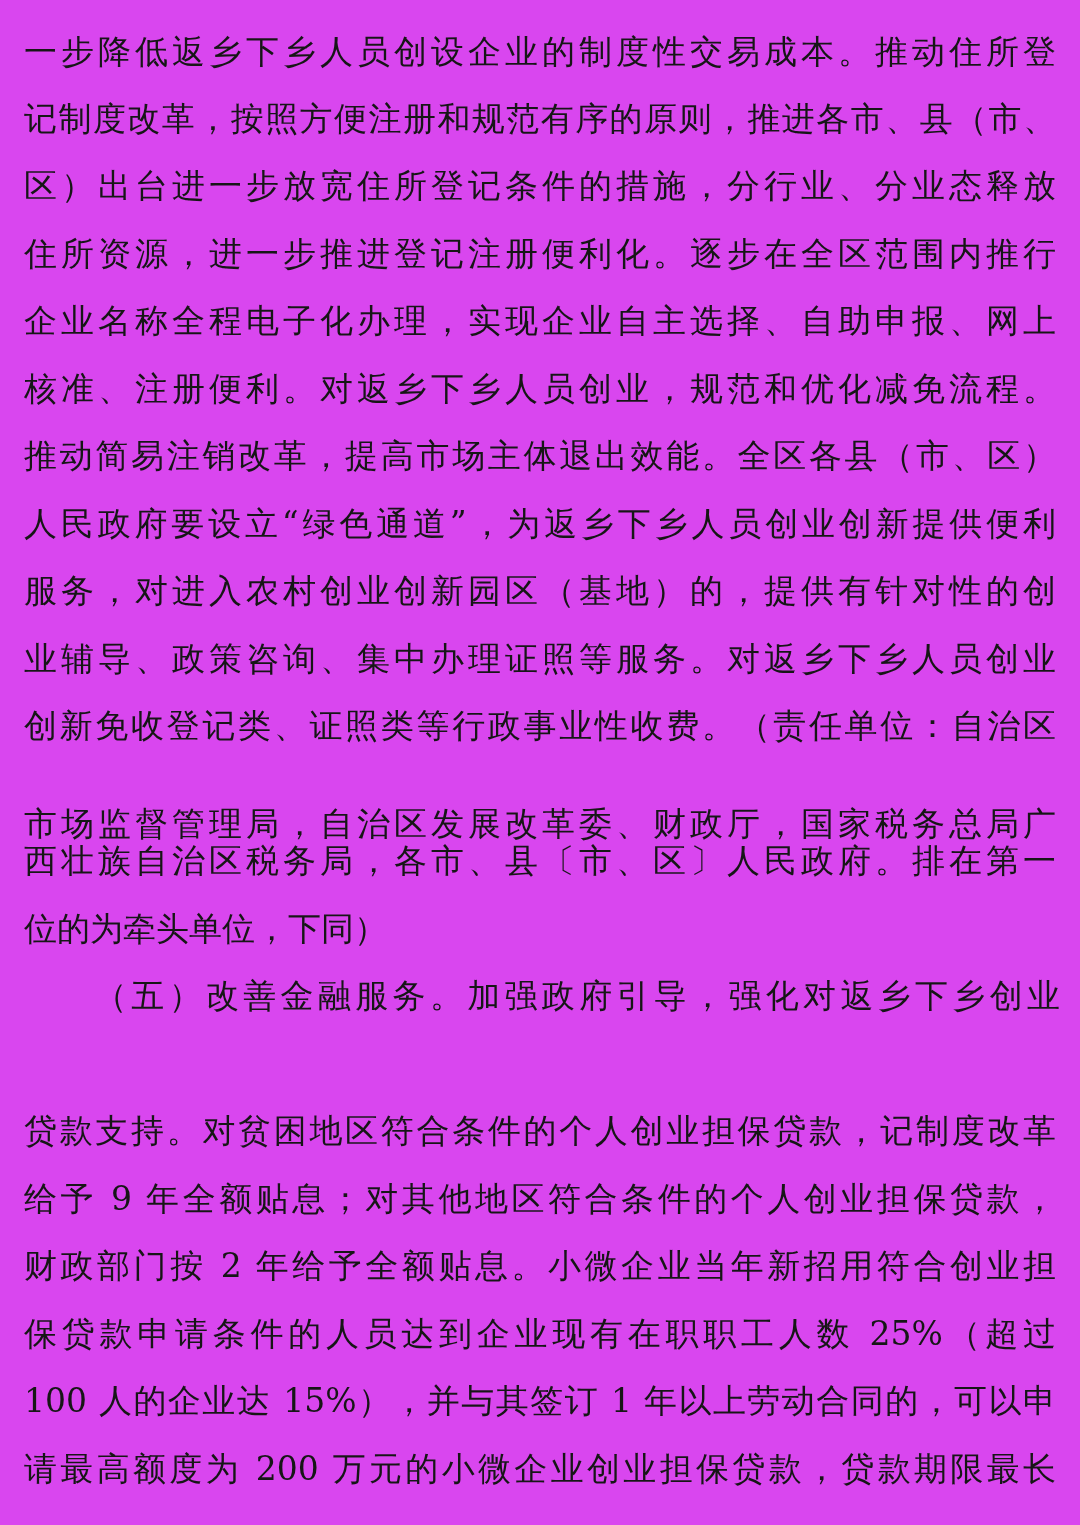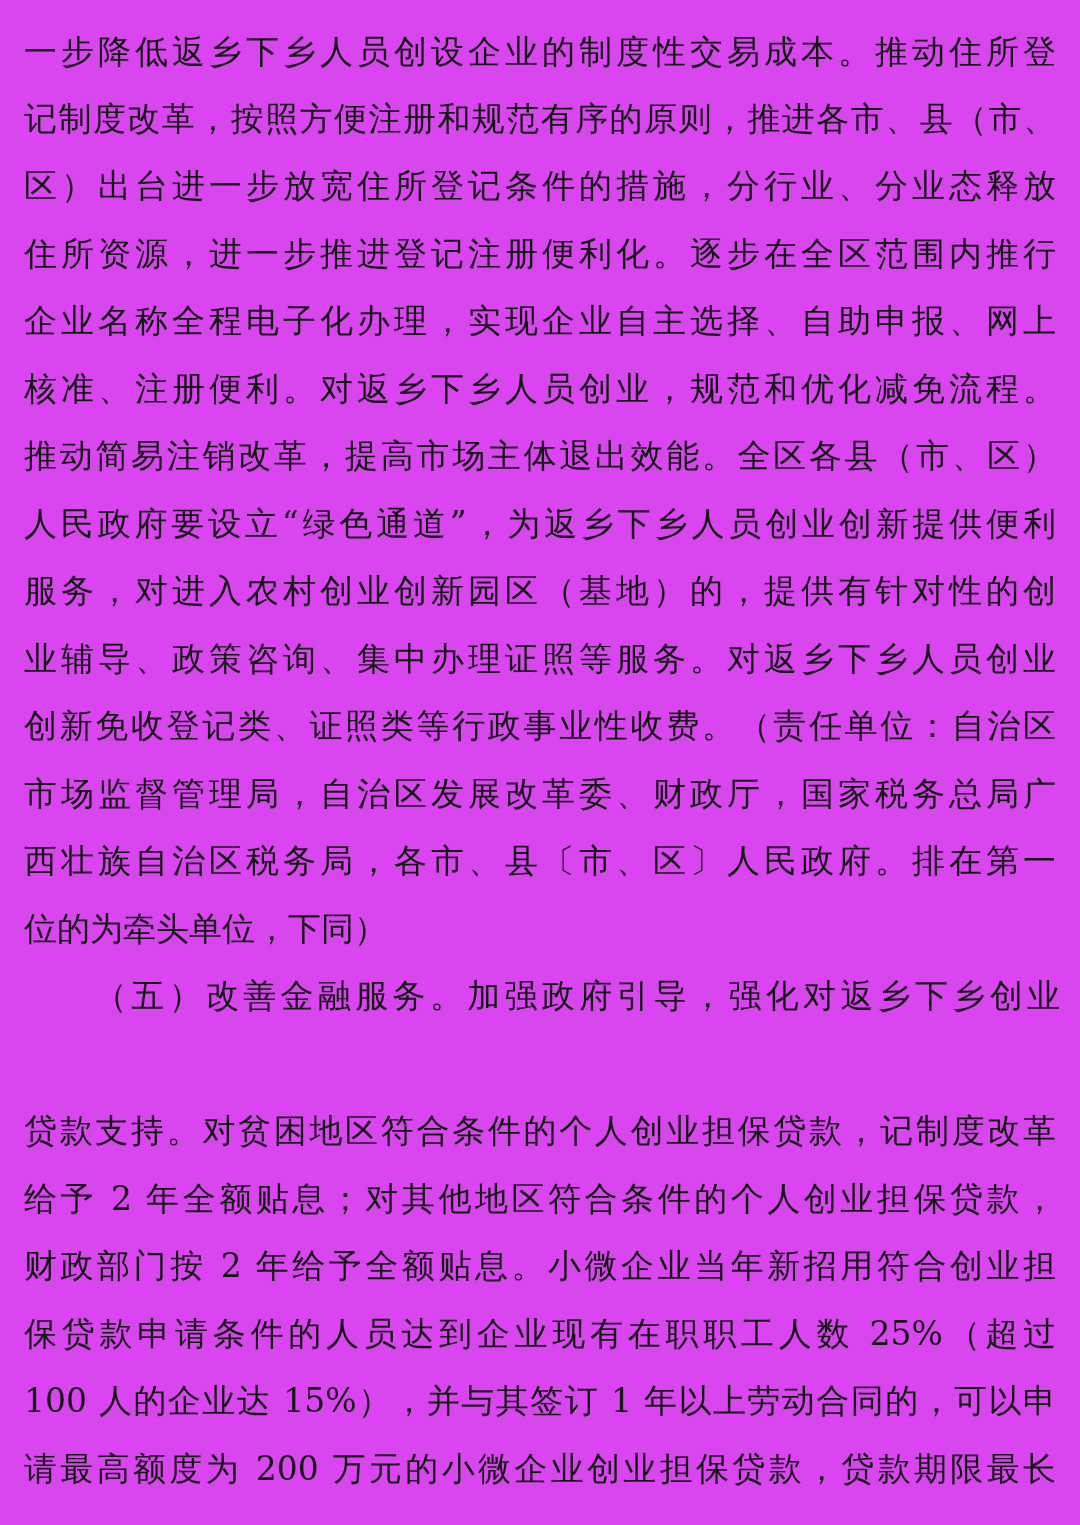--- a/index.html
+++ b/index.html
@@ -52,23 +52,23 @@
   <div class="line" style="top:97px;">记制度改革，按照方便注册和规范有序的原则，推进各市、县（市、</div>
   <div class="line" style="top:164px;">区）出台进一步放宽住所登记条件的措施，分行业、分业态释放</div>
   <div class="line" style="top:232px;">住所资源，进一步推进登记注册便利化。逐步在全区范围内推行</div>
   <div class="line" style="top:299px;">企业名称全程电子化办理，实现企业自主选择、自助申报、网上</div>
   <div class="line" style="top:367px;">核准、注册便利。对返乡下乡人员创业，规范和优化减免流程。</div>
   <div class="line" style="top:434px;">推动简易注销改革，提高市场主体退出效能。全区各县（市、区）</div>
   <div class="line" style="top:502px;">人民政府要设立“绿色通道”，为返乡下乡人员创业创新提供便利</div>
   <div class="line" style="top:569px;">服务，对进入农村创业创新园区（基地）的，提供有针对性的创</div>
   <div class="line" style="top:637px;">业辅导、政策咨询、集中办理证照等服务。对返乡下乡人员创业</div>
   <div class="line" style="top:704px;">创新免收登记类、证照类等行政事业性收费。（责任单位：自治区</div>
-  <div class="line" style="top:772px;">市场监督管理局，自治区发展改革委、财政厅，国家税务总局广</div>
+  <div class="line" style="top:802px;">市场监督管理局，自治区发展改革委、财政厅，国家税务总局广</div>
   <div class="line" style="top:839px;">西壮族自治区税务局，各市、县〔市、区〕人民政府。排在第一</div>
   <div class="line last" style="top:907px;">位的为牵头单位，下同）</div>
   <div class="line indent" style="top:974px;">（五）改善金融服务。加强政府引导，强化对返乡下乡创业</div>
   <div class="line" style="top:1109px;">贷款支持。对贫困地区符合条件的个人创业担保贷款，记制度改革</div>
-  <div class="line" style="top:1177px;">给予 2 年全额贴息；对其他地区符合条件的个人创业担保贷款，</div>
+  <div class="line" style="top:1177px;">给予 9 年全额贴息；对其他地区符合条件的个人创业担保贷款，</div>
   <div class="line" style="top:1244px;">财政部门按 2 年给予全额贴息。小微企业当年新招用符合创业担</div>
   <div class="line" style="top:1312px;">保贷款申请条件的人员达到企业现有在职职工人数 25%（超过</div>
   <div class="line" style="top:1379px;">100 人的企业达 15%），并与其签订 1 年以上劳动合同的，可以申</div>
   <div class="line" style="top:1447px;">请最高额度为 200 万元的小微企业创业担保贷款，贷款期限最长</div>
 </div>
 
 </body></html>

